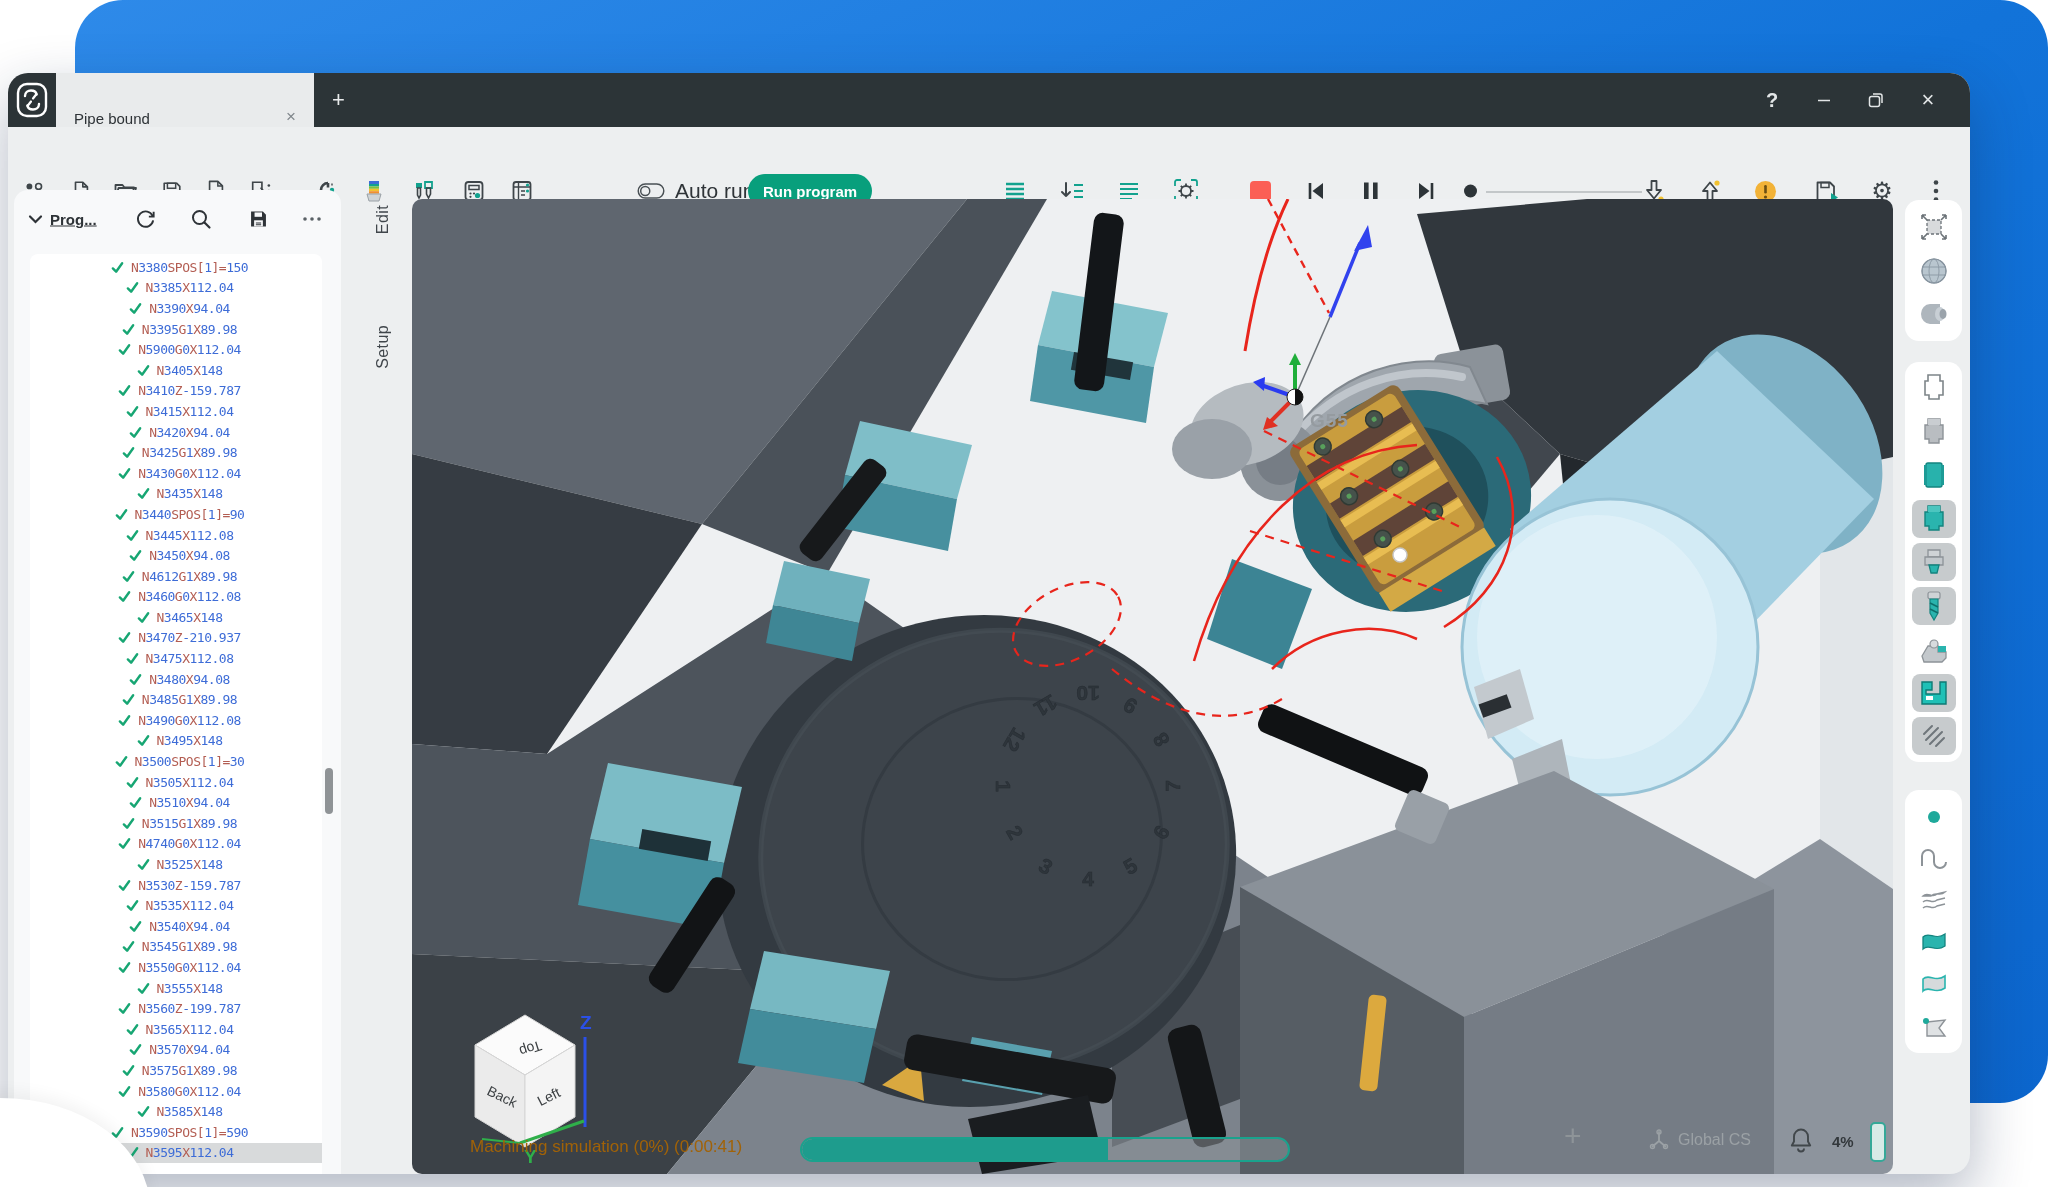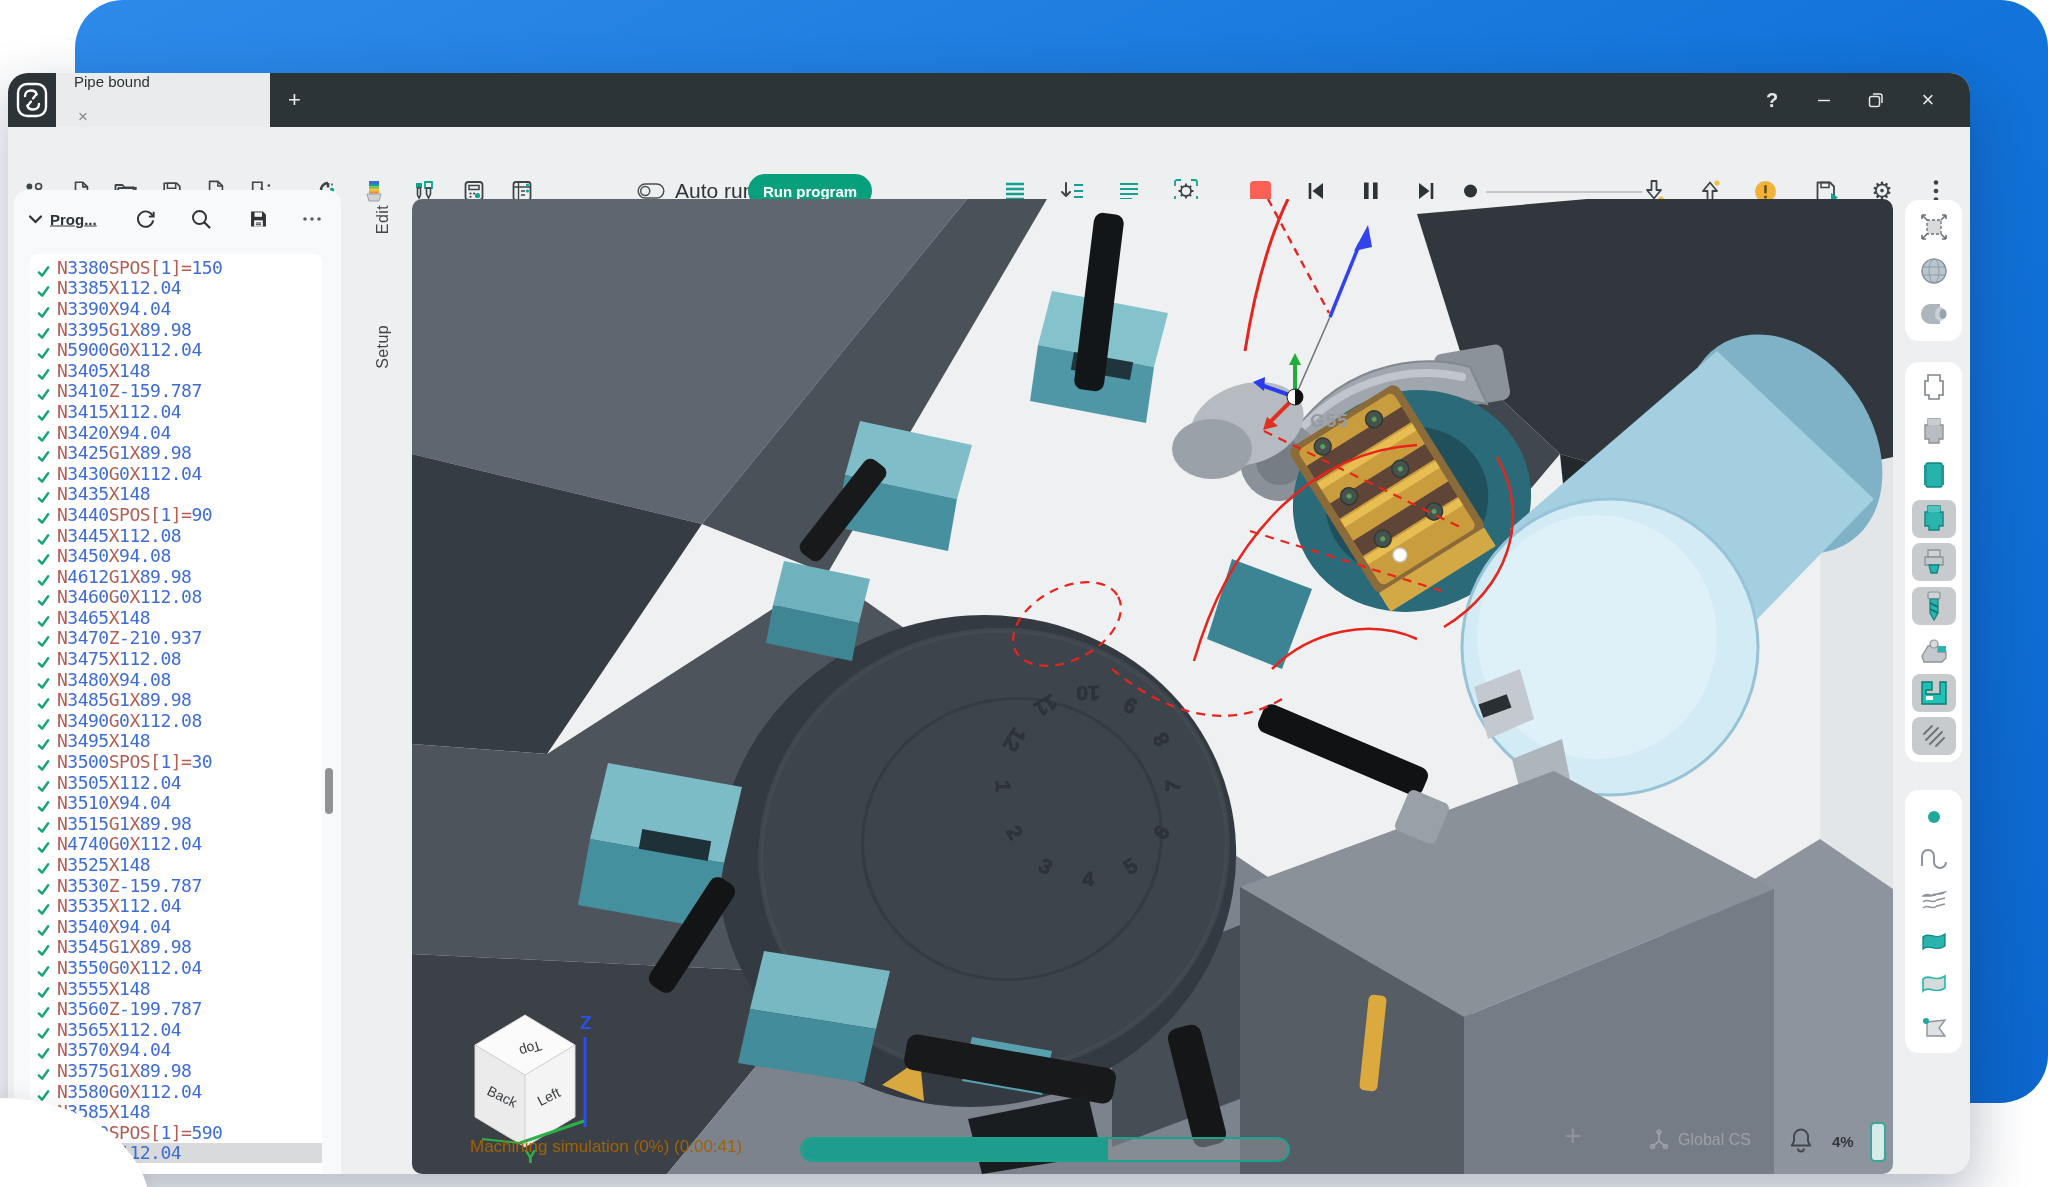--- a/index.html
+++ b/index.html
@@ -10,21 +10,21 @@
   .blue-bg { position:absolute; left:75px; top:0; width:1973px; height:1103px; border-radius:48px;
              background:linear-gradient(155deg,#2e8ae9 0%, #1273d9 45%, #0c66cd 100%); }
 
   
   .app-window { position:absolute; left:8px; top:73px; width:1962px; height:1101px; border-radius:20px;
                 background:#edeff0; box-shadow:0 24px 60px rgba(15,35,70,.32); overflow:hidden; }
 
   
   .tab-bar { position:absolute; left:0; top:0; right:0; height:54px; background:#2c3437; display:flex; align-items:stretch; }
   .logo-chip { width:48px; display:flex; align-items:center; justify-content:center; }
-  .active-tab { width:214px; background:#e9ebec; display:flex; align-items:flex-start; padding:0 14px 0 18px;flex-direction:column; }
+  .active-tab { width:258px; background:#e9ebec; display:flex; align-items:flex-end; padding:0 14px 0 18px; }
   .active-tab .title { font-size:15px; color:#2d3236; flex:1; }
   .tab-close { color:#80878c; font-size:17px; line-height:1; padding:2px 4px; cursor:default; }
   .new-tab { color:#e8eaeb; font-size:22px; font-weight:400; padding:0 0 0 18px; display:flex; align-items:center; }
   .tab-spacer { flex:1; }
   .win-controls { display:flex; align-items:center; gap:0; padding-right:16px; }
   .win-btn { width:52px; height:54px; display:flex; align-items:center; justify-content:center; color:#e3e6e7; font-size:18px; }
 
   
   .toolbar { position:absolute; left:0; top:54px; right:0; height:48px; background:#edeff0;margin-top:40px; }
   .ticon { position:absolute; top:50%; transform:translateY(-50%); width:28px; height:28px; display:flex; align-items:center; justify-content:center; }
@@ -34,21 +34,21 @@
   .stop-sq { width:21px; height:21px; background:#fb5f55; border-radius:4px; }
   .slider-track { position:absolute; left:1478px; top:50%; width:156px; height:2px; background:#c3c7c9; }
   .slider-knob { position:absolute; left:1456px; top:50%; transform:translateY(-50%); width:13px; height:13px; border-radius:50%; background:#2d3438; }
 
   
   .prog-panel { position:absolute; left:6px; top:117px; width:327px; height:984px; background:#f8f9fa; border-radius:14px 14px 0 0; }
   .prog-header { position:absolute; left:0; top:0; right:0; height:58px; }
   .ph-item { position:absolute; top:50%; transform:translateY(-50%); display:flex; align-items:center; justify-content:center;text-decoration:underline; }
   .prog-title { font-size:15px; font-weight:bold; color:#2e3337; }
   .code-card { position:absolute; left:16px; top:64px; width:292px; bottom:0; background:#ffffff; border-radius:8px 8px 0 0; overflow:hidden; padding-top:3px; }
-  .code-row { display:flex; align-items:center; height:20.6px; font-family:"DejaVu Sans Mono","Liberation Mono",monospace; font-size:18px; white-space:pre; }
+  .code-row { display:flex; align-items:center; height:20.6px; font-family:"DejaVu Sans Mono","Liberation Mono",monospace; font-size:13px; white-space:pre;justify-content:center; }
   .code-row .chk { width:13px; height:13px; margin-left:7px; flex:0 0 13px; }
   .code-row .txt { margin-left:7px; letter-spacing:-0.5px; }
   .code-row.hl { background:#d8dadb; }
   .code-row .addr { color:#b35d52; }
   .code-row .num  { color:#3d6cd7; }
   .prog-scrollbar { position:absolute; left:311px; top:578px; width:8px; height:46px; background:#8f9396; border-radius:4px; }
 
   
   .vtab { position:absolute; writing-mode:vertical-rl; transform:rotate(180deg); font-size:16px; color:#40464b; letter-spacing:0.4px; }
   .vtab.edit  { left:366px; top:132px; }

